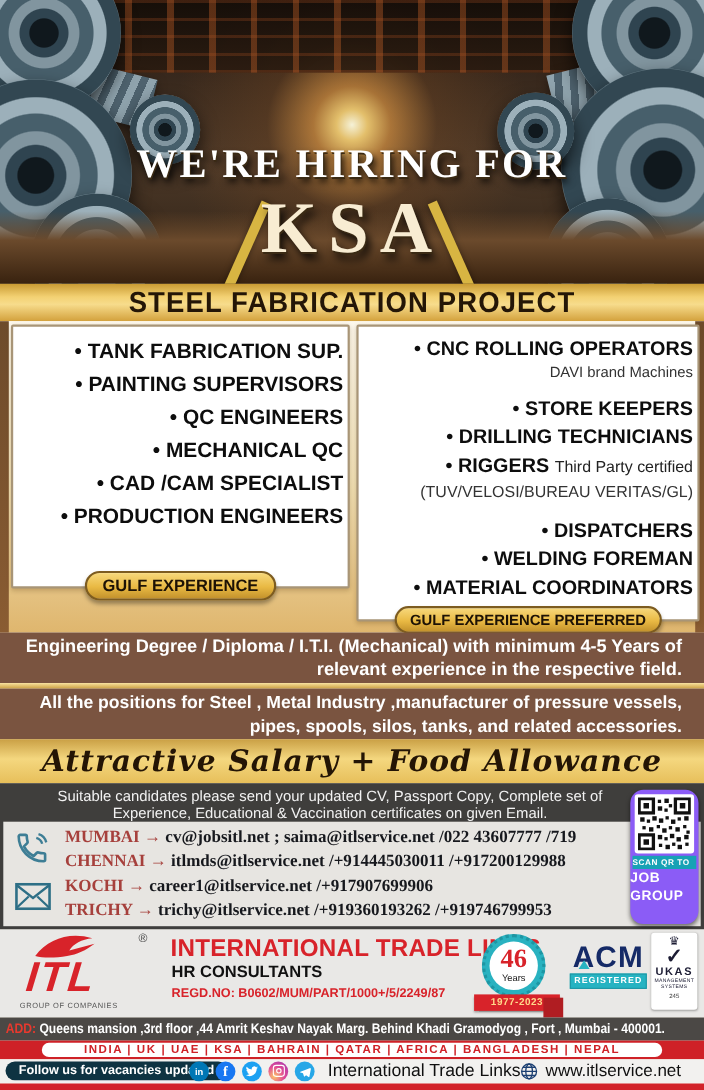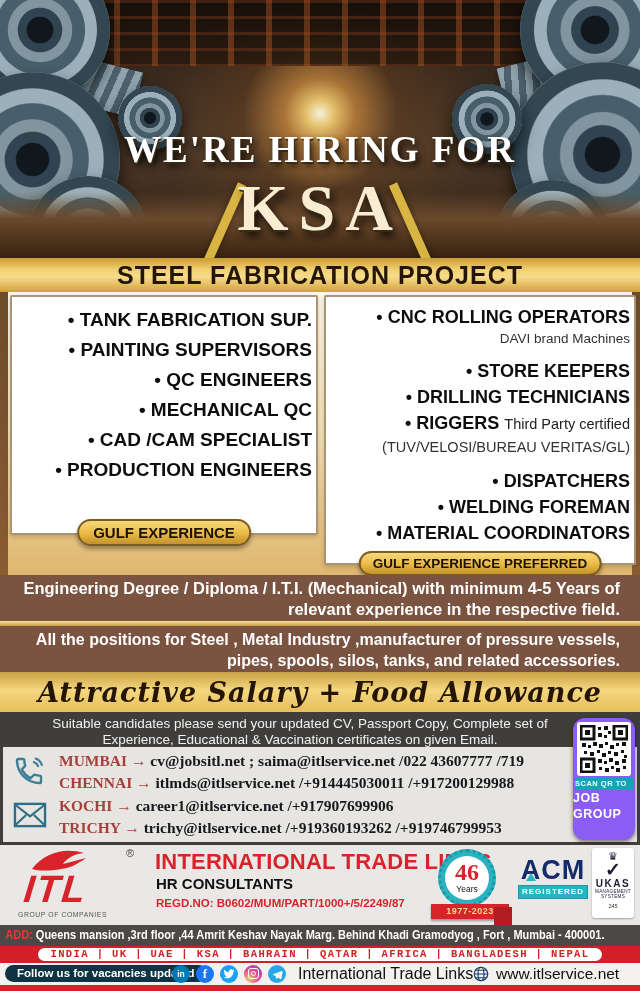--- a/index.html
+++ b/index.html
@@ -127,21 +127,21 @@
   .ukas .chk{font-weight:900;font-size:19px;line-height:16px;}
   .ukas .nm{font-weight:700;font-size:10px;letter-spacing:1.5px;line-height:11px;}
   .ukas .ms{font-size:4.6px;line-height:5px;letter-spacing:.3px;}
   .ukas .cd{font-size:5.5px;line-height:8px;margin-top:3px;color:#333;}
 
   
   .addr{position:absolute;left:0;top:925px;width:640px;height:21px;background:#4b4845;
     color:#fff;font-weight:700;font-size:12.5px;line-height:21px;white-space:nowrap;}
   .addr .wrap{display:inline-block;transform:scaleX(.88);transform-origin:0 50%;padding-left:6px;}
   .addr .lbl{color:#e8392e;}
-  .countries{position:absolute;left:0;top:946px;width:640px;height:17px;background:#cf2127;font-family:Liberation Mono, monospace;}
+  .countries{position:absolute;left:0;top:946px;width:640px;height:17px;background:#cf2127;}
   .countries .pill{position:absolute;left:38px;right:38px;top:2px;bottom:2px;background:#fff;border-radius:8px;
     text-align:center;font-weight:800;font-size:10.5px;line-height:13px;letter-spacing:1.4px;color:#cf2127;white-space:nowrap;overflow:hidden;}
   .social{position:absolute;left:0;top:963px;width:640px;height:22px;background:#f2f1ef;}
   .follow{position:absolute;left:5px;top:2px;height:17px;background:#0e3342;border-radius:9px;
     color:#fff;font-weight:700;font-size:11.5px;line-height:17px;padding:0 12px;white-space:nowrap;}
   .sicon{position:absolute;top:2px;width:18px;height:18px;border-radius:50%;color:#fff;text-align:center;
     font-weight:800;font-size:9px;line-height:18px;overflow:hidden;}
   .si-li{left:172px;background:#0077b5;font-size:8.5px;}
   .si-fb{left:196px;background:#1877f2;font-family:"Liberation Serif",serif;font-size:13px;}
   .si-tw{left:220px;background:#1da1f2;}

